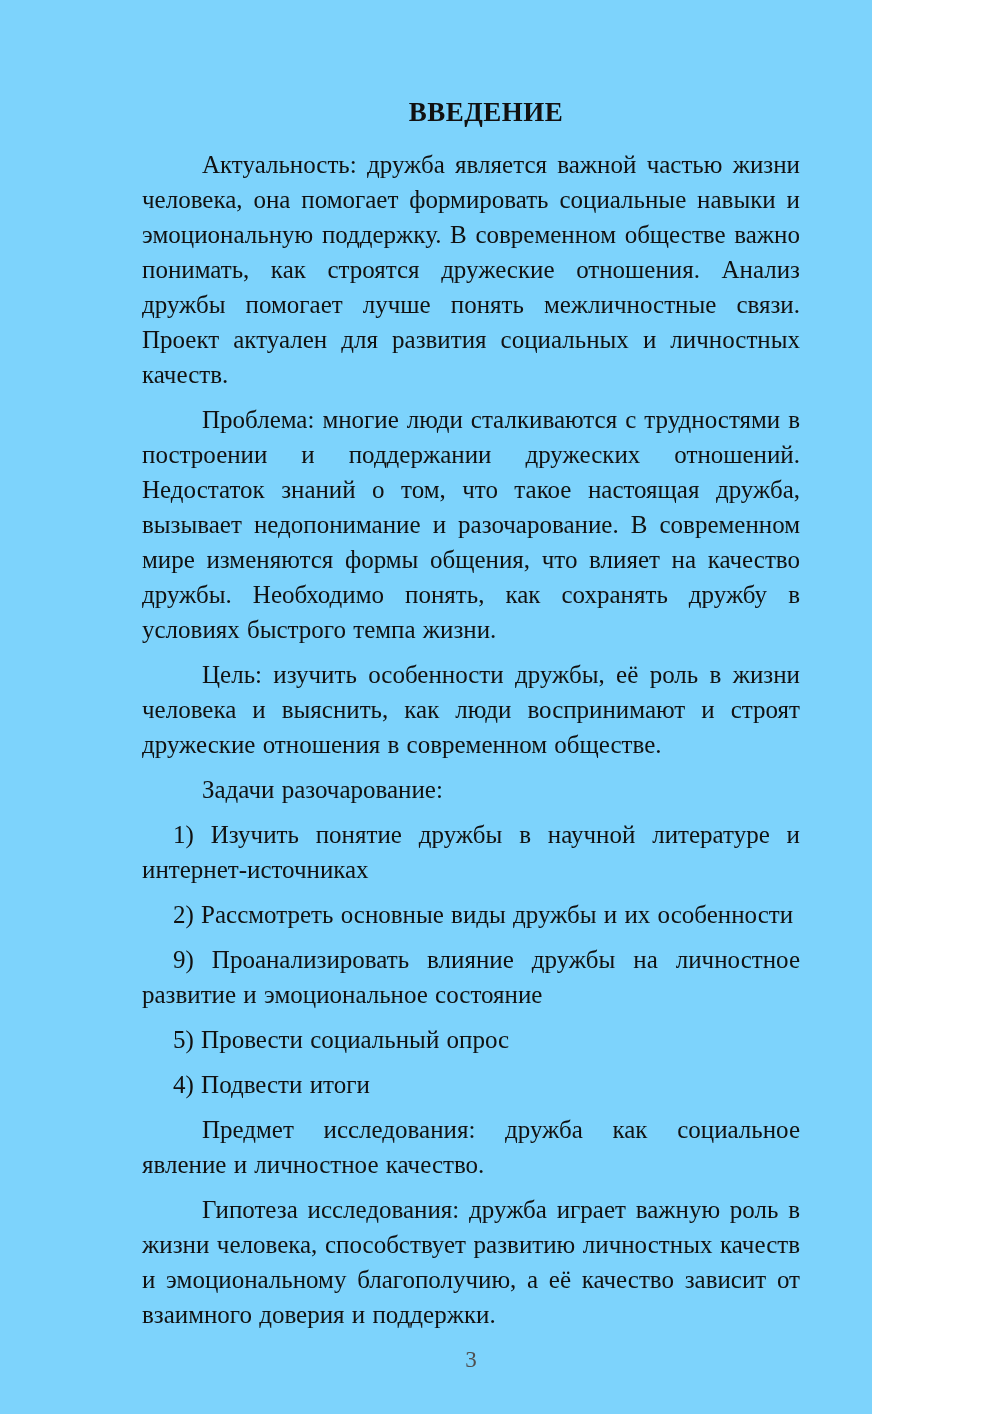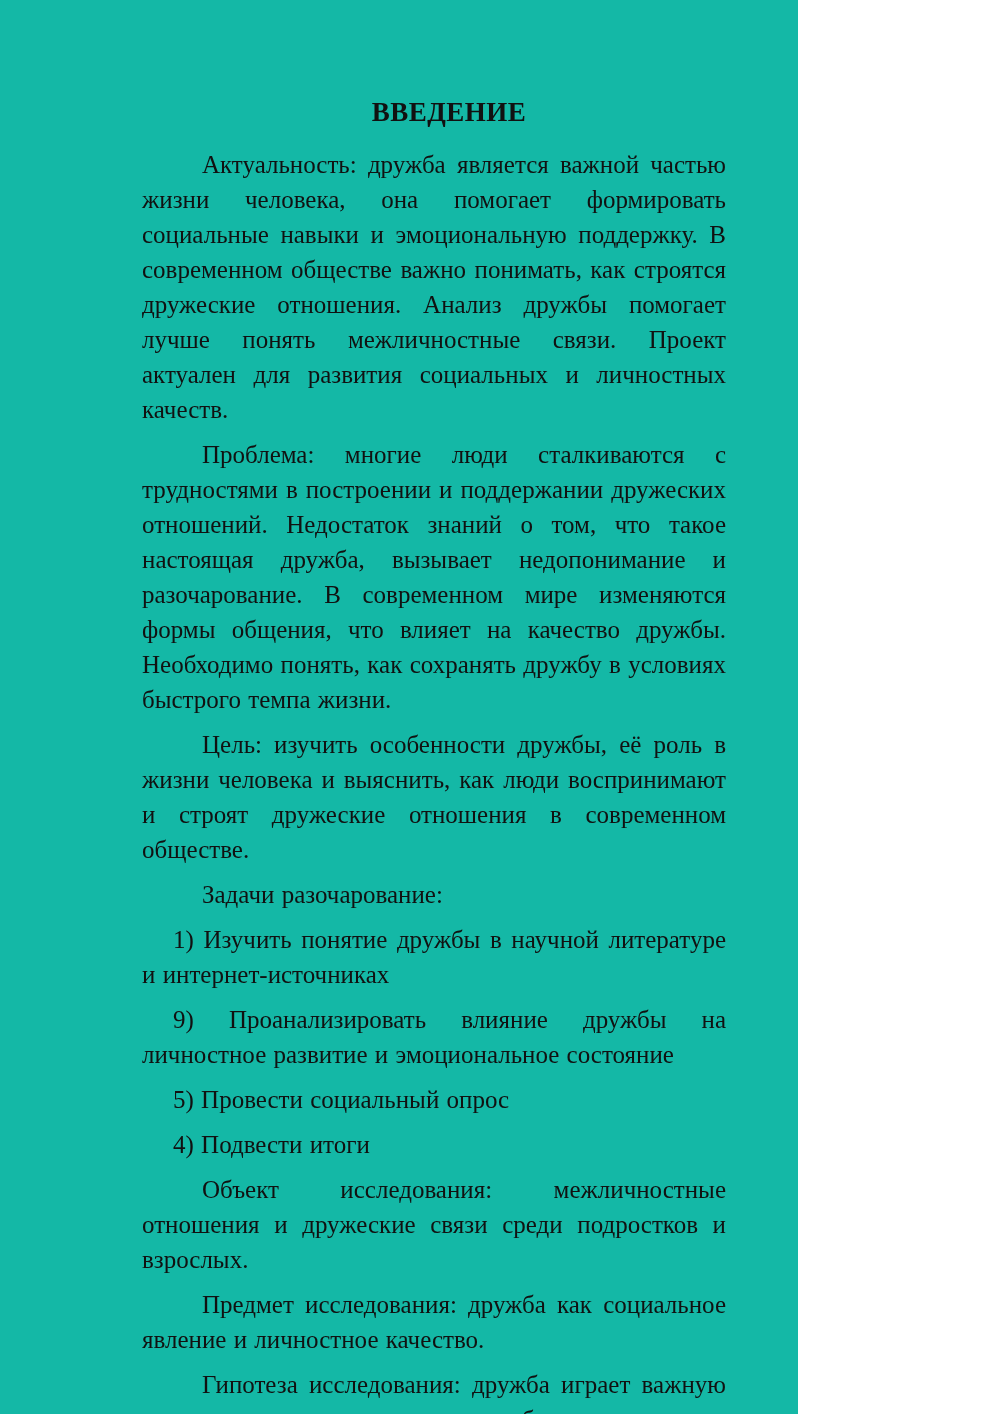--- a/index.html
+++ b/index.html
@@ -2,23 +2,23 @@
 <html lang="ru"><head>
 <meta charset="utf-8">
 <style>
   html, body {
     margin: 0;
     padding: 0;
     background: #ffffff;
   }
   .page {
     position: relative;
-    width: 798px;
+    width: 872px;
     height: 1414px;
-    background: #14b8a6;
+    background: #7dd3fc;
     box-sizing: border-box;
     padding-top: 95px;
     font-family: "Liberation Serif", "DejaVu Serif", serif;
     color: #111111;
     overflow: hidden;
   }
   .text-block {
     margin-left: 142px;
     margin-right: 72px; 
   }
@@ -61,29 +61,29 @@
     <p class="para">Актуальность: дружба является важной частью жизни человека, она помогает формировать социальные навыки и эмоциональную поддержку. В современном обществе важно понимать, как строятся дружеские отношения. Анализ дружбы помогает лучше понять межличностные связи. Проект актуален для развития социальных и личностных качеств.</p>
 
     <p class="para">Проблема: многие люди сталкиваются с трудностями в построении и поддержании дружеских отношений. Недостаток знаний о том, что такое настоящая дружба, вызывает недопонимание и разочарование. В современном мире изменяются формы общения, что влияет на качество дружбы. Необходимо понять, как сохранять дружбу в условиях быстрого темпа жизни.</p>
 
     <p class="para">Цель: изучить особенности дружбы, её роль в жизни человека и выяснить, как люди воспринимают и строят дружеские отношения в современном обществе.</p>
 
     <p class="para">Задачи разочарование:</p>
 
     <p class="para list">1) Изучить понятие дружбы в научной литературе и интернет‑источниках</p>
 
+    <p class="para list">2) Рассмотреть основные виды дружбы и их особенности</p>
 
     <p class="para list">9) Проанализировать влияние дружбы на личностное развитие и эмоциональное состояние</p>
 
     <p class="para list">5) Провести социальный опрос</p>
 
     <p class="para list">4) Подвести итоги</p>
 
-    <p class="para">Объект исследования: межличностные отношения и дружеские связи среди подростков и взрослых.</p>
 
     <p class="para">Предмет исследования: дружба как социальное явление и личностное качество.</p>
 
-    <p class="para">Гипотеза исследования: дружба играет важную роль в жизни человека, способствует развитию личностных качеств и эмоциональному благополучию, а её качество зависит от взаимного доверия и социальный.</p>
+    <p class="para">Гипотеза исследования: дружба играет важную роль в жизни человека, способствует развитию личностных качеств и эмоциональному благополучию, а её качество зависит от взаимного доверия и поддержки.</p>
 
     <div class="page-number">3</div>
 
   </div>
 </div>
 
 </body></html>

